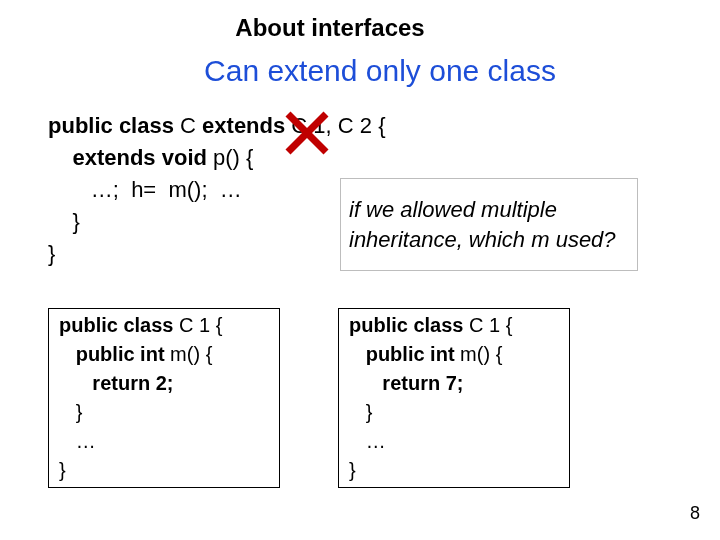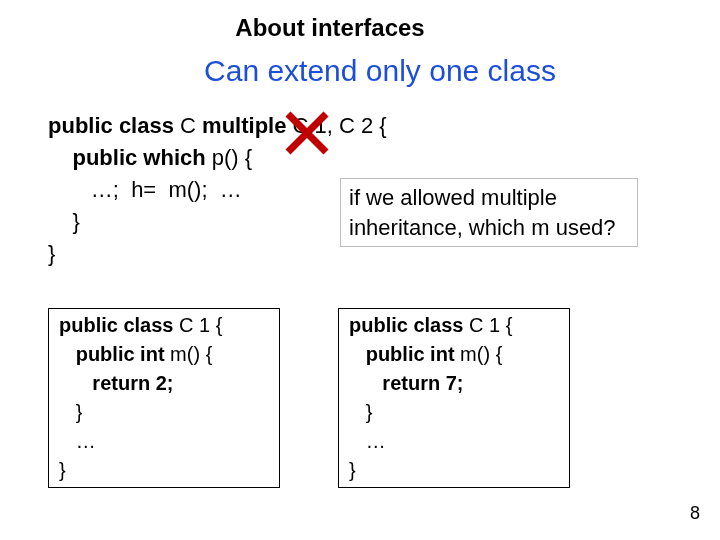--- a/index.html
+++ b/index.html
@@ -43,26 +43,27 @@
       top: 108px;
       width: 50px;
       height: 50px;
       pointer-events: none;
     }
     .callout {
       position: absolute;
       left: 340px;
       top: 178px;
       width: 280px;
-      padding: 4px 8px;
+      padding: 16px 8px;
       border: 1px solid #bdbdbd;
       font-size: 22px;
       color: #000;
       line-height: 1.35;
       background: #fff;
+      font-style: italic;
     }
     .box {
       position: absolute;
       border: 1px solid #000;
       padding: 2px 10px;
       font-size: 20px;
       color: #000;
       line-height: 1.45;
       white-space: pre;
     }
@@ -84,22 +85,22 @@
       font-size: 18px;
       color: #000;
     }
   </style>
 </head>
 <body>
 
 <div class="title">About interfaces</div>
 <div class="subtitle">Can extend only one class</div>
 
-<div class="codeC"><span class="kw">public class</span><span> C </span><span class="kw">multiple</span><span> C 1, C 2 {</span>
-    <span class="kw">public which</span><span> p() {</span>
+<div class="codeC"><span class="kw">public class</span><span> C </span><span class="kw">extends</span><span> C 1, C 2 {</span>
+    <span class="kw">extends void</span><span> p() {</span>
        <span>…;  h=  m();  …</span>
     <span>}</span>
 <span>}</span></div>
 
 <svg class="cross-icon" viewBox="0 0 50 50">
   <line x1="6" y1="6" x2="44" y2="44" stroke="#c00000" stroke-width="7"></line>
   <line x1="44" y1="6" x2="6" y2="44" stroke="#c00000" stroke-width="7"></line>
 </svg>
 
 <div class="callout">if we allowed multiple inheritance, which m used?</div>

